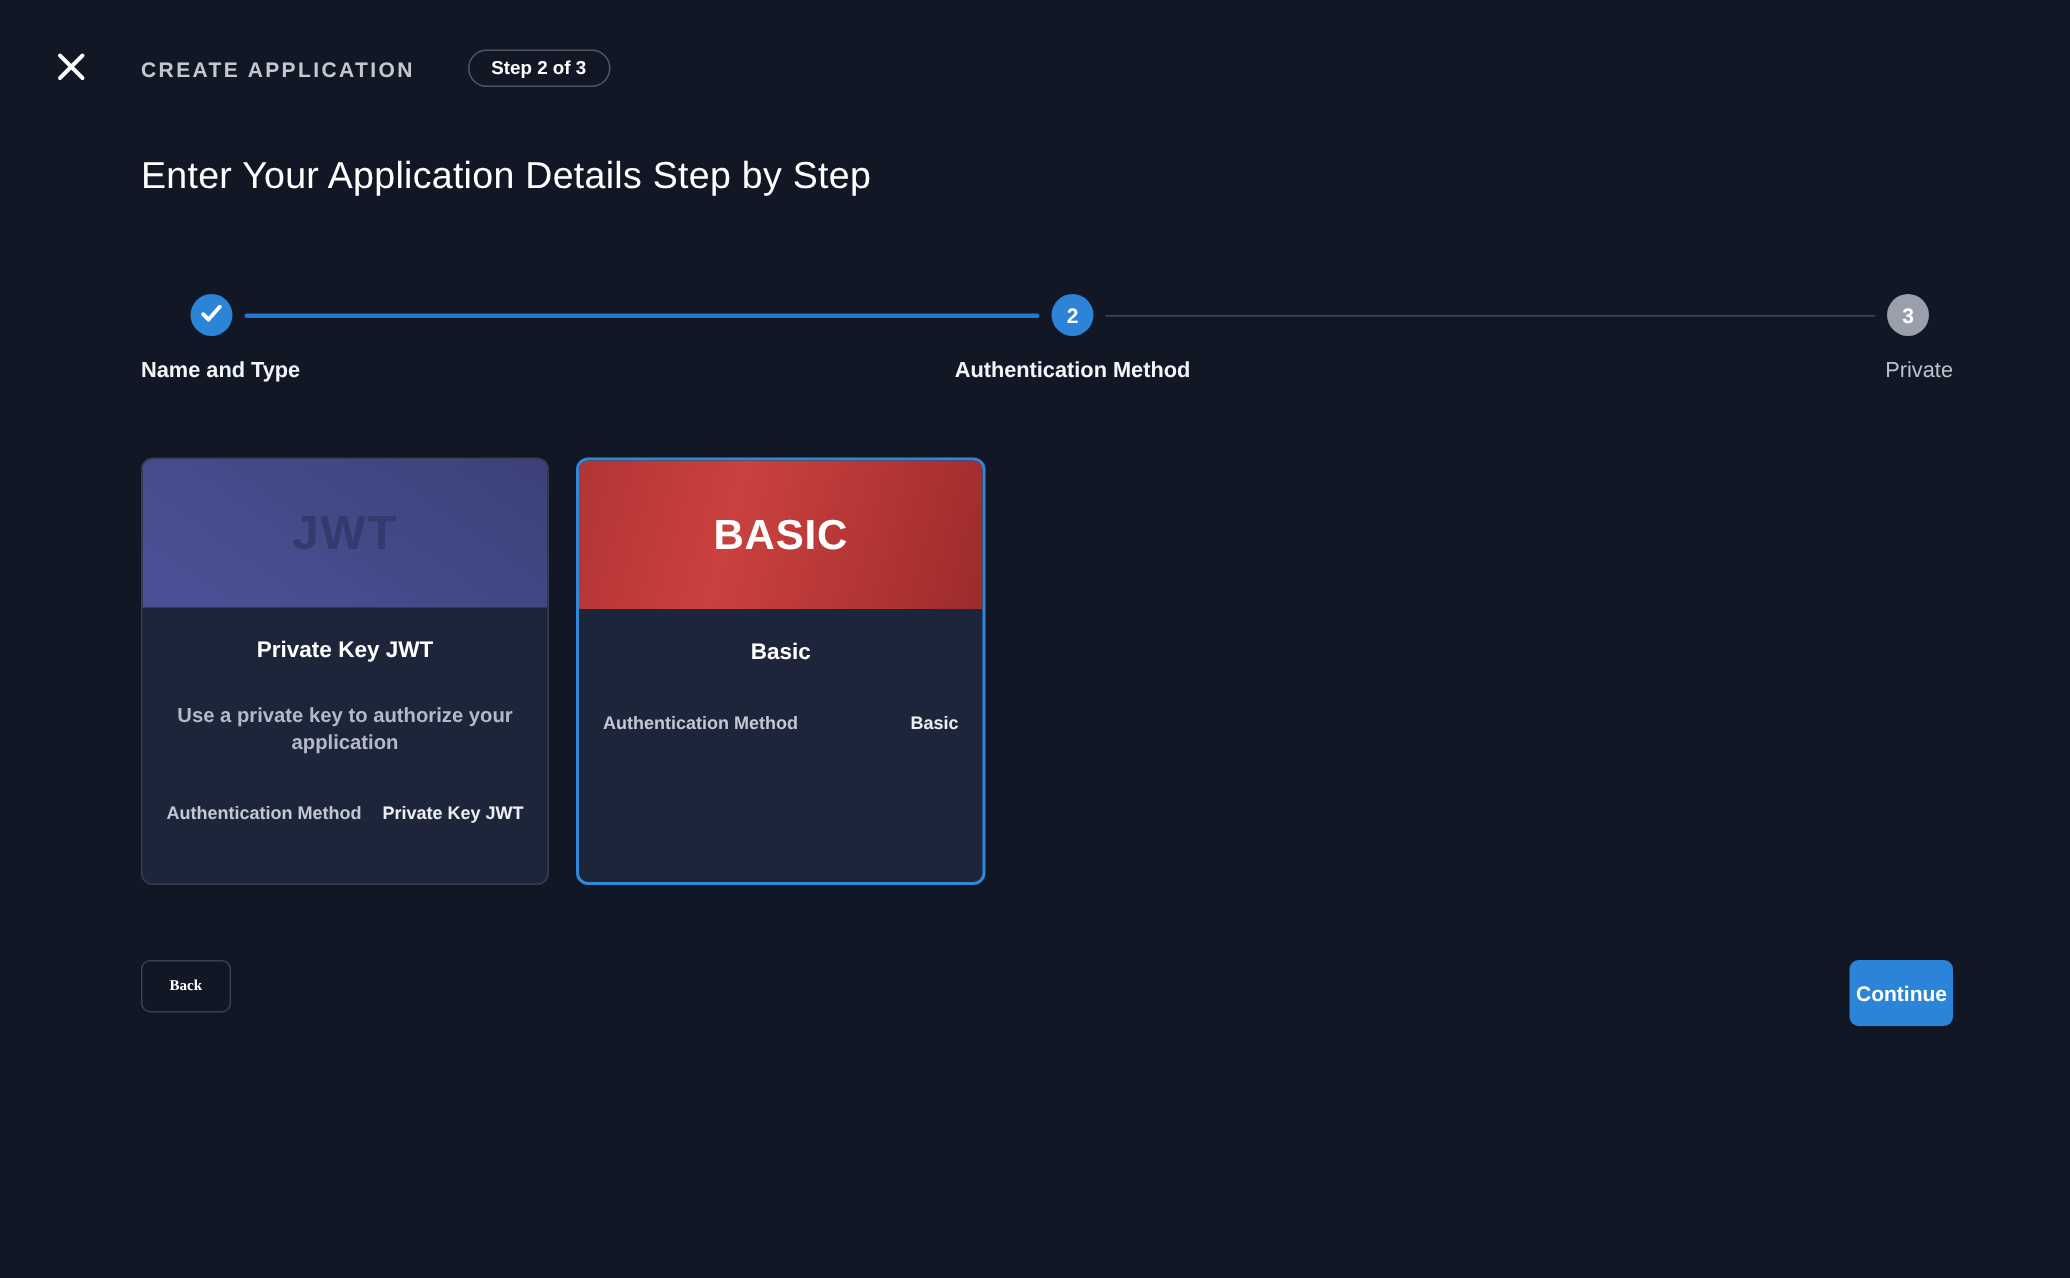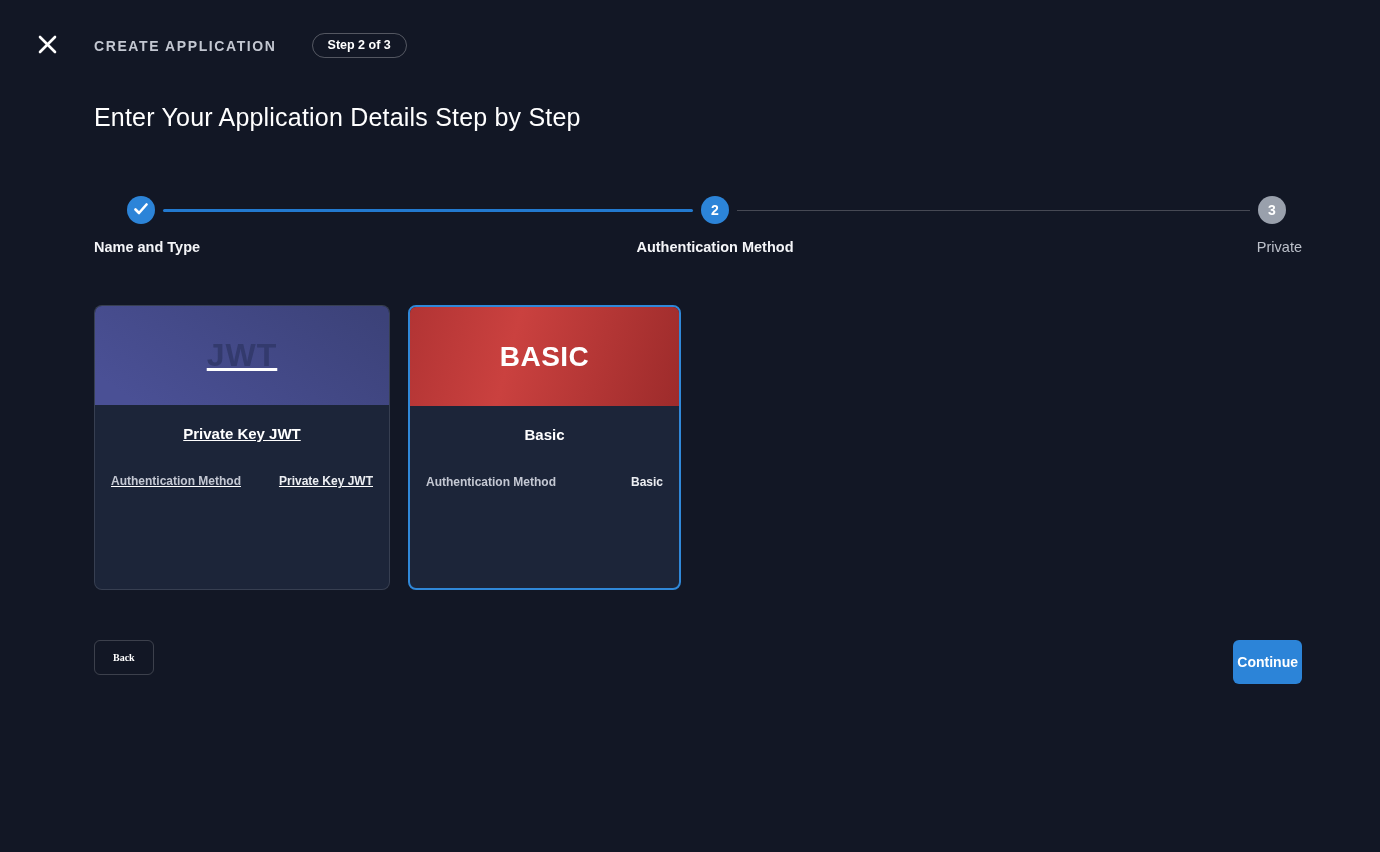--- a/index.html
+++ b/index.html
@@ -112,21 +112,21 @@
   .cards { display: flex; gap: 18px; margin-top: 49px; }
   .card {
     height: 285px;
     border-radius: 8px;
     background: #1c2539;
     border: 1px solid rgba(255,255,255,0.12);
     cursor: pointer;
     overflow: hidden;
   }
   .card.selected { border: 2px solid #3088d8; }
-  .card-jwt { width: 296px; text-decoration: underline; }
+  .card-jwt { width: 272px; }
   .card-basic { width: 273px; }
   .card-header {
     height: 99px;
     display: flex; align-items: center; justify-content: center;
   }
   .card-jwt .card-header {
     background: linear-gradient(35deg, #4a5095 10%, #3c4279 95%);
     color: #333a6d;
     font-size: 32px;
     font-weight: 600;
@@ -237,20 +237,21 @@
     <div class="step-label label-1">Name and Type</div>
     <div class="step-label label-2">Authentication Method</div>
     <div class="step-label label-3">Private</div>
   </div>
 
   <div class="cards">
 
     <div class="card card-jwt">
       <div class="card-header">JWT</div>
       <div class="card-title">Private Key JWT</div>
+      <div class="card-desc">Use a private key to authorize your application</div>
       <div class="card-attrs">
         <span class="attr-label">Authentication Method</span>
         <span class="attr-value">Private Key JWT</span>
       </div>
     </div>
 
     <div class="card card-basic selected">
       <div class="card-header">BASIC</div>
       <div class="card-title">Basic</div>
       <div class="card-attrs">

